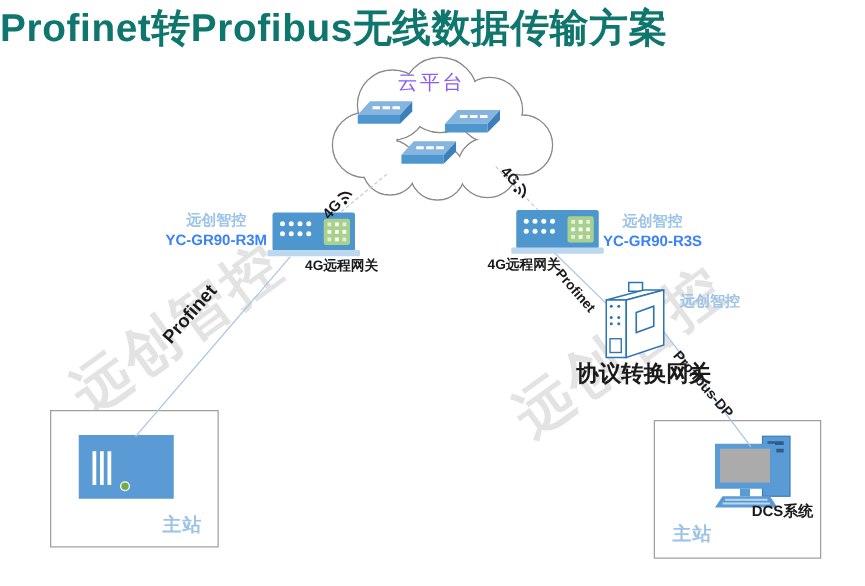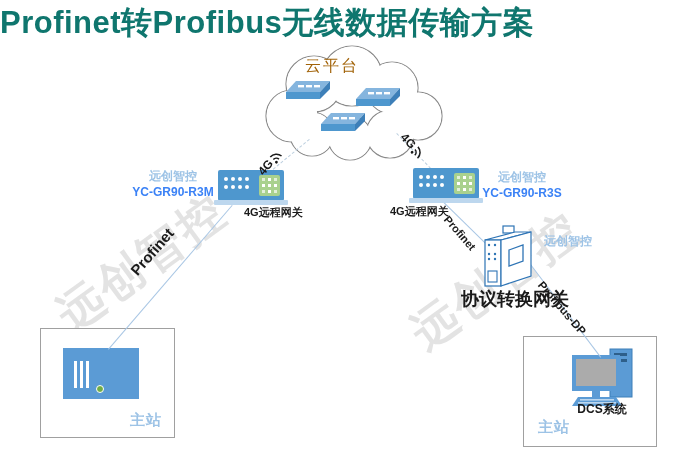--- a/index.html
+++ b/index.html
@@ -18,22 +18,22 @@
   .watermark {
     position:absolute; z-index:1; font-size:46px; font-weight:700;
     color:#c8c8c8; opacity:0.5; letter-spacing:3px; white-space:nowrap;
     transform:rotate(-36deg);
   }
   .wm-left  { left:44px;  top:232px; }
   .wm-right { left:398px; top:250px; }
   
   .cloud-svg { position:absolute; left:250px; top:44px; z-index:2; }
   .cloud-label {
-    position:absolute; left:290px; top:56px; width:84px; text-align:center;
-    font-size:16px; color:#a16207; letter-spacing:2px; z-index:4;
+    position:absolute; left:303px; top:56px; width:84px; text-align:center;
+    font-size:16px; color:#8b5cf6; letter-spacing:2px; z-index:4;
   }
   .switch { position:absolute; z-index:4; }
   .sw1 { left:286px; top:80px; }
   .sw2 { left:356px; top:87px; }
   .sw3 { left:321px; top:112px; }
   
   .line {
     position:absolute; height:0; border-top:1.5px solid #A8C6E4;
     transform-origin:0 0; z-index:3;
   }
@@ -94,21 +94,21 @@
   }
   .cap-gw-left  { left:244px; top:205px; }
   .cap-gw-right { left:390px; top:204px; }
   .cap-conv     { left:461px; top:287px; font-size:18px; }
   .converter-svg { position:absolute; left:480px; top:224px; z-index:4; }
   
   .station-box {
     position:absolute; background:#fff; border:1.5px solid #A0A0A0; z-index:2;
   }
   .box-plc { left:40px;  top:328px; width:135px; height:110px; }
-  .box-dcs { left:523px; top:336px; width:134px; height:111px; }
+  .box-dcs { left:523px; top:336px; width:134px; height:111px;padding-left:24px; }
   .plc-unit {
     position:absolute; left:22px; top:19px; width:76px; height:51px;
     background:#5B9BD5; z-index:3;
   }
   .plc-bars { position:absolute; left:11px; top:13px; display:flex; gap:3px; }
   .plc-bars i { width:3px; height:27px; background:#fff; display:block; }
   .plc-led {
     position:absolute; left:33px; top:37px; width:8px; height:8px;
     background:#70AD47; border:1.5px solid #fff; border-radius:50%;
   }

